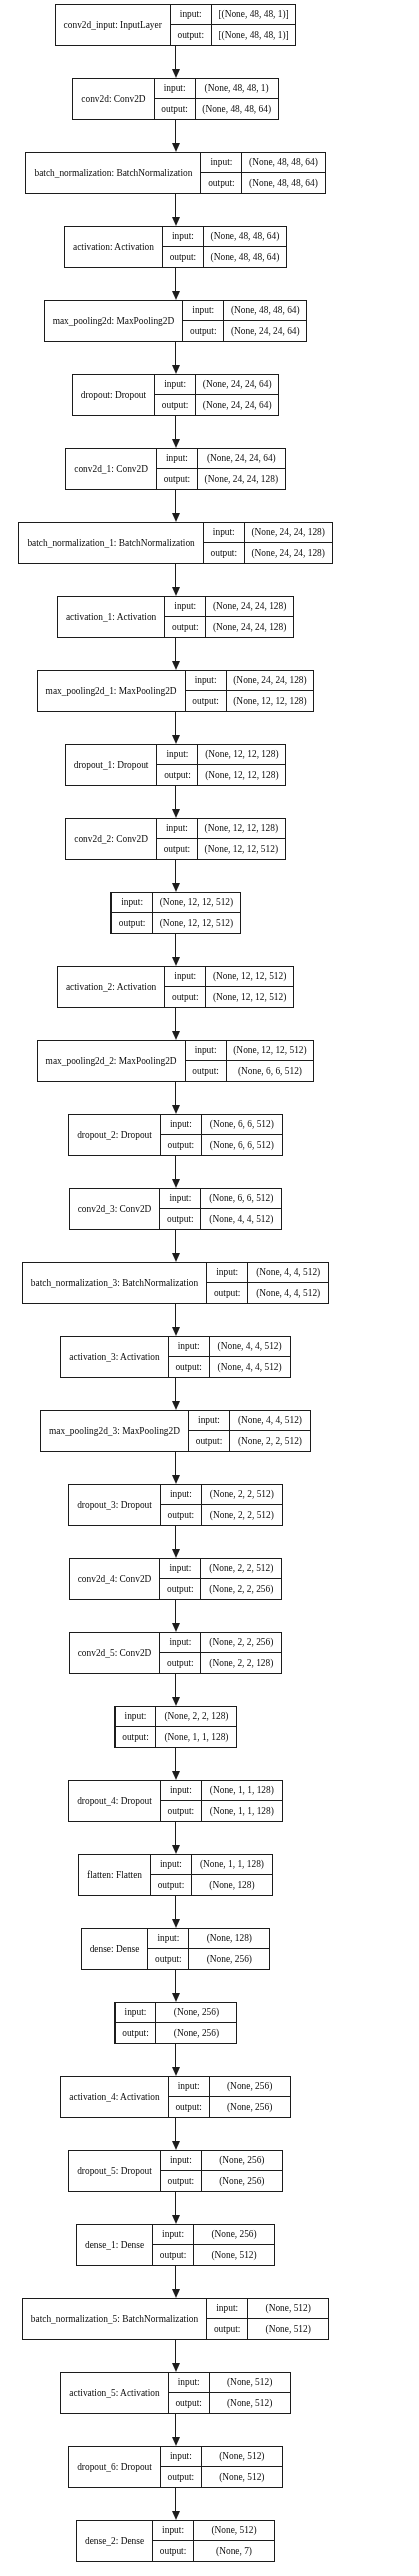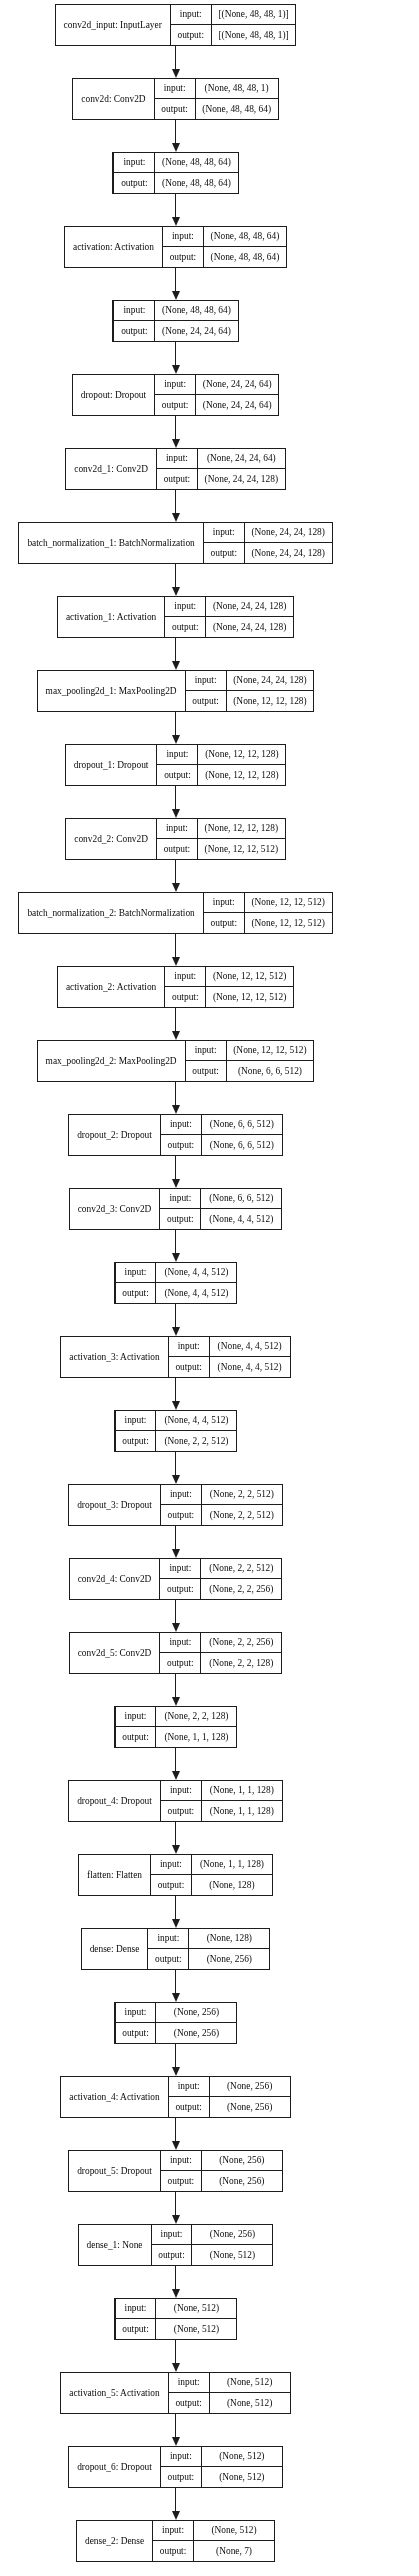--- a/index.html
+++ b/index.html
@@ -87,20 +87,21 @@
       <div class="in-shape">(None, 48, 48, 1)</div>
       <div class="out-label">output:</div>
       <div class="out-shape">(None, 48, 48, 64)</div>
     </div>
   </div>
     <div class="arrow">
     <div class="shaft"></div>
     <div class="head"></div>
   </div>
     <div class="node">
+    <div class="name">batch_normalization: BatchNormalization</div>
     <div class="io">
       <div class="in-label">input:</div>
       <div class="in-shape">(None, 48, 48, 64)</div>
       <div class="out-label">output:</div>
       <div class="out-shape">(None, 48, 48, 64)</div>
     </div>
   </div>
     <div class="arrow">
     <div class="shaft"></div>
     <div class="head"></div>
@@ -112,20 +113,21 @@
       <div class="in-shape">(None, 48, 48, 64)</div>
       <div class="out-label">output:</div>
       <div class="out-shape">(None, 48, 48, 64)</div>
     </div>
   </div>
     <div class="arrow">
     <div class="shaft"></div>
     <div class="head"></div>
   </div>
     <div class="node">
+    <div class="name">max_pooling2d: MaxPooling2D</div>
     <div class="io">
       <div class="in-label">input:</div>
       <div class="in-shape">(None, 48, 48, 64)</div>
       <div class="out-label">output:</div>
       <div class="out-shape">(None, 24, 24, 64)</div>
     </div>
   </div>
     <div class="arrow">
     <div class="shaft"></div>
     <div class="head"></div>
@@ -215,21 +217,20 @@
       <div class="in-shape">(None, 12, 12, 128)</div>
       <div class="out-label">output:</div>
       <div class="out-shape">(None, 12, 12, 512)</div>
     </div>
   </div>
     <div class="arrow">
     <div class="shaft"></div>
     <div class="head"></div>
   </div>
     <div class="node">
-    <div class="name">batch_normalization_2: BatchNormalization</div>
     <div class="io">
       <div class="in-label">input:</div>
       <div class="in-shape">(None, 12, 12, 512)</div>
       <div class="out-label">output:</div>
       <div class="out-shape">(None, 12, 12, 512)</div>
     </div>
   </div>
     <div class="arrow">
     <div class="shaft"></div>
     <div class="head"></div>
@@ -280,20 +281,21 @@
       <div class="in-shape">(None, 6, 6, 512)</div>
       <div class="out-label">output:</div>
       <div class="out-shape">(None, 4, 4, 512)</div>
     </div>
   </div>
     <div class="arrow">
     <div class="shaft"></div>
     <div class="head"></div>
   </div>
     <div class="node">
+    <div class="name">batch_normalization_3: BatchNormalization</div>
     <div class="io">
       <div class="in-label">input:</div>
       <div class="in-shape">(None, 4, 4, 512)</div>
       <div class="out-label">output:</div>
       <div class="out-shape">(None, 4, 4, 512)</div>
     </div>
   </div>
     <div class="arrow">
     <div class="shaft"></div>
     <div class="head"></div>
@@ -305,20 +307,21 @@
       <div class="in-shape">(None, 4, 4, 512)</div>
       <div class="out-label">output:</div>
       <div class="out-shape">(None, 4, 4, 512)</div>
     </div>
   </div>
     <div class="arrow">
     <div class="shaft"></div>
     <div class="head"></div>
   </div>
     <div class="node">
+    <div class="name">max_pooling2d_3: MaxPooling2D</div>
     <div class="io">
       <div class="in-label">input:</div>
       <div class="in-shape">(None, 4, 4, 512)</div>
       <div class="out-label">output:</div>
       <div class="out-shape">(None, 2, 2, 512)</div>
     </div>
   </div>
     <div class="arrow">
     <div class="shaft"></div>
     <div class="head"></div>
@@ -445,33 +448,34 @@
       <div class="in-shape">(None, 256)</div>
       <div class="out-label">output:</div>
       <div class="out-shape">(None, 256)</div>
     </div>
   </div>
     <div class="arrow">
     <div class="shaft"></div>
     <div class="head"></div>
   </div>
     <div class="node">
-    <div class="name">dense_1: None</div>
+    <div class="name">dense_1: Dense</div>
     <div class="io">
       <div class="in-label">input:</div>
       <div class="in-shape">(None, 256)</div>
       <div class="out-label">output:</div>
       <div class="out-shape">(None, 512)</div>
     </div>
   </div>
     <div class="arrow">
     <div class="shaft"></div>
     <div class="head"></div>
   </div>
     <div class="node">
+    <div class="name">batch_normalization_5: BatchNormalization</div>
     <div class="io">
       <div class="in-label">input:</div>
       <div class="in-shape">(None, 512)</div>
       <div class="out-label">output:</div>
       <div class="out-shape">(None, 512)</div>
     </div>
   </div>
     <div class="arrow">
     <div class="shaft"></div>
     <div class="head"></div>

